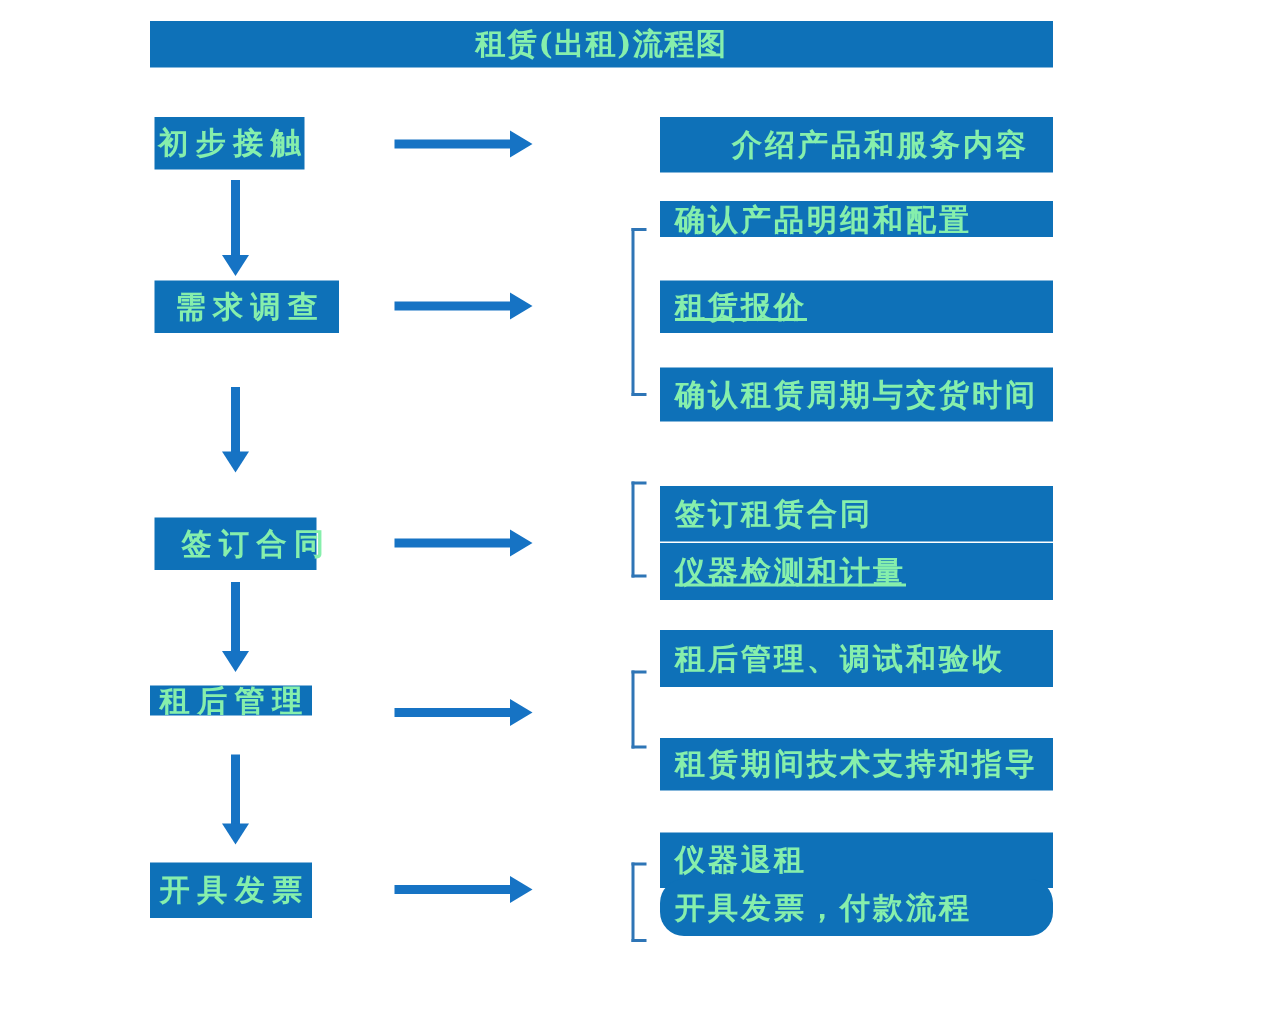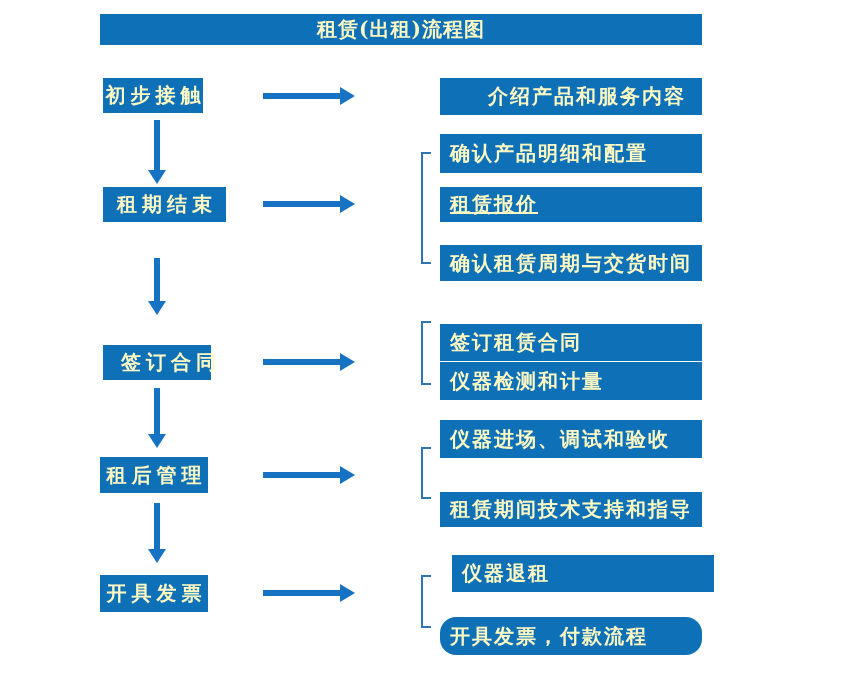--- a/index.html
+++ b/index.html
@@ -11,21 +11,21 @@
   #canvas {
     position: relative;
     width: 844px;
     height: 688px;
     background: #ffffff;
     overflow: hidden;
   }
   .bluebox {
     position: absolute;
     background: #0e71b8;
-    color: #fef9c3;
+    color: #86efac;
     font-weight: bold;
     font-size: 20px;
     display: flex;
     align-items: center;
     box-sizing: border-box;
     white-space: nowrap;
   }
   .titlebar {
     left: 100px; top: 14px; width: 602px; height: 31px;
     justify-content: center;
@@ -91,33 +91,33 @@
     width: 10px;
     border-left: 2px solid #2e75b6;
     border-top: 2px solid #2e75b6;
     border-bottom: 2px solid #2e75b6;
     box-sizing: border-box;
   }
   
   #lbox-0 { left: 103px; top: 78px;  width: 100px; height: 35px; }
   #lbox-1 { left: 103px; top: 187px; width: 123px; height: 35px; }
   #lbox-2 { left: 103px; top: 345px; width: 108px; height: 35px; padding-left: 28px; }
-  #lbox-3 { left: 100px; top: 457px; width: 108px; height: 36px; }
+  #lbox-3 { left: 100px; top: 457px; width: 108px; height: 20px; }
   #lbox-4 { left: 100px; top: 575px; width: 108px; height: 37px; }
 
   #rbox-0 { top: 78px;  height: 37px; padding-left: 48px; }
-  #rbox-1 { top: 134px; height: 39px; }
+  #rbox-1 { top: 134px; height: 24px; }
   #rbox-2 { top: 187px; height: 35px; text-decoration: underline; }
   #rbox-3 { top: 245px; height: 36px; }
   #rbox-4 { top: 324px; height: 37px; }
-  #rbox-5 { top: 362px; height: 38px; }
+  #rbox-5 { top: 362px; height: 38px; text-decoration: underline; }
   #rbox-6 { top: 420px; height: 38px; }
   #rbox-7 { top: 492px; height: 35px; }
-  #rbox-8 { top: 555px; height: 37px; margin-left: 12px; }
-  #rbox-9 { top: 617px; height: 38px; border-radius: 16px; }
+  #rbox-8 { top: 555px; height: 37px; }
+  #rbox-9 { top: 586px; height: 38px; border-radius: 16px; }
 
   #harrow-0 { top: 87px;  }
   #harrow-1 { top: 195px; }
   #harrow-2 { top: 353px; }
   #harrow-3 { top: 466px; }
   #harrow-4 { top: 584px; }
 
   #varrow-0 { top: 120px; height: 64px; }
   #varrow-0 .shaft { height: 52px; }
   #varrow-1 { top: 258px; height: 57px; }
@@ -133,32 +133,32 @@
   #bracket-3 { top: 575px; height: 53px;  }
 </style>
 </head>
 <body>
 
 <div id="canvas">
 
   <div class="bluebox titlebar">租赁(出租)流程图</div>
 
   <div class="bluebox lbox" id="lbox-0">初步接触</div>
-  <div class="bluebox lbox" id="lbox-1">租期结束</div>
+  <div class="bluebox lbox" id="lbox-1">需求调查</div>
   <div class="bluebox lbox" id="lbox-2">签订合同</div>
   <div class="bluebox lbox" id="lbox-3">租后管理</div>
   <div class="bluebox lbox" id="lbox-4">开具发票</div>
 
   <div class="bluebox rbox" id="rbox-0">介绍产品和服务内容</div>
   <div class="bluebox rbox" id="rbox-1">确认产品明细和配置</div>
   <div class="bluebox rbox" id="rbox-2">租赁报价</div>
   <div class="bluebox rbox" id="rbox-3">确认租赁周期与交货时间</div>
   <div class="bluebox rbox" id="rbox-4">签订租赁合同</div>
   <div class="bluebox rbox" id="rbox-5">仪器检测和计量</div>
-  <div class="bluebox rbox" id="rbox-6">仪器进场、调试和验收</div>
+  <div class="bluebox rbox" id="rbox-6">租后管理、调试和验收</div>
   <div class="bluebox rbox" id="rbox-7">租赁期间技术支持和指导</div>
   <div class="bluebox rbox" id="rbox-8">仪器退租</div>
   <div class="bluebox rbox" id="rbox-9">开具发票，付款流程</div>
 
   <div class="harrow" id="harrow-0">
       <div class="shaft"></div>
       <div class="head"></div>
     </div>
   <div class="harrow" id="harrow-1">
       <div class="shaft"></div>

